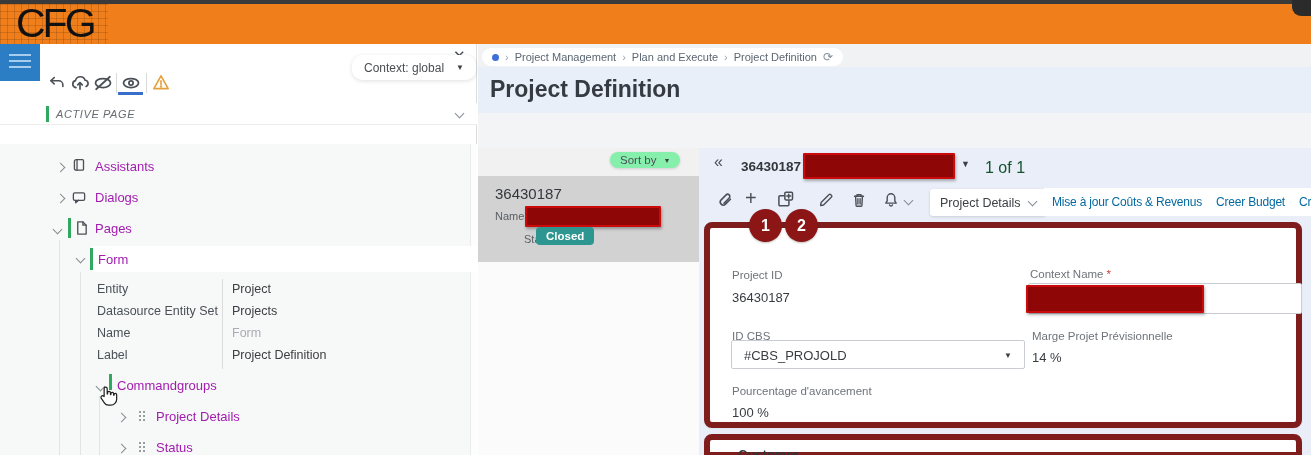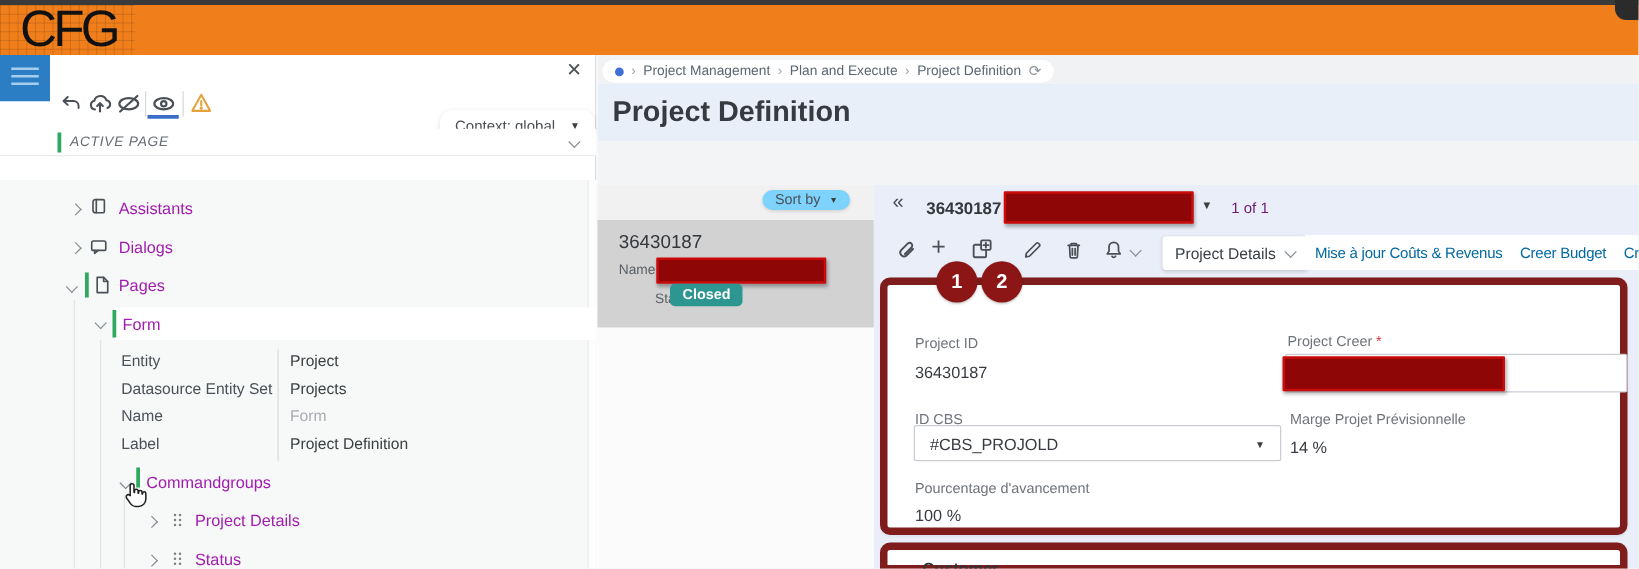--- a/index.html
+++ b/index.html
@@ -33,21 +33,21 @@
   .chev.u{transform:rotate(-135deg);}
   .greenbar{width:3px;background:#2fa860;}
   .tree-label{font-size:13px;color:#a21caf;}
   .prop-name{font-size:12.5px;color:#4a5157;}
   .prop-val{font-size:12.5px;color:#3c4043;}
   .prop-val.muted{color:#a9adb2;}
   .form-row-hl{background:#ffffff;}
   
   .mid-panel{left:478px;top:148px;width:221px;height:307px;background:#fbfbfb;}
   .sort-row{left:0;top:0;width:221px;height:28px;background:#f1f1f1;}
-  .sort-pill{left:132px;top:4px;height:16px;background:#7dd3fc;border-radius:10px;box-shadow:0 1px 3px rgba(0,0,0,.14);
+  .sort-pill{left:132px;top:4px;height:16px;background:#86efac;border-radius:10px;box-shadow:0 1px 3px rgba(0,0,0,.14);
              display:flex;align-items:center;padding:0 10px;gap:7px;font-size:11.5px;color:#4a5056;}
   .mid-card{left:0;top:28px;width:221px;height:86px;background:#d2d2d2;}
   .redact{background:#8e0606;border:2px solid #cb0b0b;box-shadow:1px 2px 3px rgba(0,0,0,.3);box-sizing:border-box;border-radius:1px;}
   .teal-badge{background:#2e9690;color:#fff;font-size:11.5px;font-weight:bold;border-radius:4px;padding:3px 10px;}
   
   .band1{left:478px;top:44px;width:833px;height:23px;background:#f1f2f4;}
   .band2{left:478px;top:67px;width:833px;height:46px;background:#e9eff9;}
   .band3{left:478px;top:113px;width:833px;height:35px;background:#f2f4f6;}
   .main-bg{left:699px;top:148px;width:612px;height:307px;background:#e9eef8;}
   .crumb-pill{left:482px;top:48px;height:18px;background:#fff;border-radius:9px;display:flex;align-items:center;
@@ -120,21 +120,21 @@
     </span>
     <span class="abs" style="left:118px;top:48px;width:25px;height:3px;background:#3a6fc9;"></span>
     <span class="abs tb-divider" style="left:146px;top:29px;"></span>
     <span class="abs icon-btn" style="left:151px;top:29px;">
       <svg width="20" height="19" viewBox="0 0 16 16" style="fill:none;stroke:#e5a23c;stroke-width:1.4;stroke-linejoin:round;">
         <path d="M8 2.4 14 13.2 H2 Z"></path>
           <line x1="8" y1="6.6" x2="8" y2="9.6" stroke-linecap="round"></line>
           <circle cx="8" cy="11.4" r=".4" fill="#e5a23c"></circle>
         </svg>
     </span>
-    <div class="abs ctx-pill" style="left:352px;top:44px;gap:12px;">
+    <div class="abs ctx-pill" style="left:352px;top:11px;gap:12px;">
       <span>Context: global</span>
       <span style="font-size:8px;color:#3c4043;">▼</span>
     </div>
 
     <div class="abs sec-row" style="top:59px;height:22px;">
       <span class="abs greenbar" style="left:46px;top:3px;height:16px;"></span>
       <span class="abs sec-label" style="left:56px;top:5px;font-style:italic;">ACTIVE PAGE</span>
       <span class="abs chev d" style="left:456px;top:7px;"></span>
     </div>
 
@@ -251,21 +251,21 @@
       <span class="abs redact" style="left:47px;top:30px;width:136px;height:21px;"></span>
       <span class="abs" style="left:17px;top:57px;font-size:11px;color:#595f64;margin-left:29px;">Status:</span>
       <span class="abs teal-badge" style="left:58px;top:51px;">Closed</span>
     </div>
   </div>
 
   <span class="abs" style="left:714px;top:153px;font-size:16px;color:#4a5056;">«</span>
   <span class="abs rec-id" style="left:741px;top:159px;">36430187</span>
   <span class="abs redact" style="left:803px;top:153px;width:152px;height:26px;"></span>
   <span class="abs caret" style="left:961px;top:159px;font-size:9px;">▼</span>
-  <span class="abs" style="left:985px;top:159px;font-size:12px;color:#701a75;">1 of 1</span>
+  <span class="abs" style="left:985px;top:159px;font-size:16px;color:#14532d;">1 of 1</span>
 
   <span class="abs" style="left:716px;top:192px;">
     <svg class="ic" width="18" height="18" viewBox="0 0 16 16">
         <path d="M12.8 6.4 8.2 11 a2.7 2.7 0 0 1-3.8-3.8 L9 2.6 a1.9 1.9 0 0 1 2.7 2.7 L7.1 10"></path>
       </svg>
   </span>
   <span class="abs" style="left:745px;top:187px;font-size:20px;font-weight:300;color:#4a5056;">+</span>
   <span class="abs" style="left:777px;top:191px;">
     <svg class="ic" width="17" height="17" viewBox="0 0 16 16">
         <rect x="1.8" y="4.5" width="9.4" height="9.4" rx="1"></rect>
@@ -307,21 +307,21 @@
     <span class="action-link">Mise à jour Coûts &amp; Revenus</span>
     <span class="action-link">Creer Budget</span>
     <span class="action-link">Cre</span>
   </div>
 
   <div class="abs card" style="left:704px;top:222px;width:598px;height:206px;">
     <span class="abs lbl" style="left:22px;top:41px;">Project ID</span>
     <span class="abs val" style="left:22px;top:62px;">36430187</span>
 
     <span class="abs lbl" style="left:320px;top:40px;">
-      <span>Project Creer</span><span class="req">*</span>
+      <span>Context Name</span><span class="req">*</span>
     </span>
     <div class="abs inputbox" style="left:318px;top:55px;width:274px;height:31px;"></div>
     <span class="abs redact" style="left:316px;top:57px;width:178px;height:28px;z-index:3;"></span>
 
     <span class="abs lbl" style="left:22px;top:102px;">ID CBS</span>
     <div class="abs inputbox" style="left:21px;top:112px;width:294px;height:29px;">
       <span class="abs val" style="left:12px;top:7px;">#CBS_PROJOLD</span>
       <span class="abs caret" style="right:12px;top:10px;font-size:8px;">▼</span>
     </div>
 

